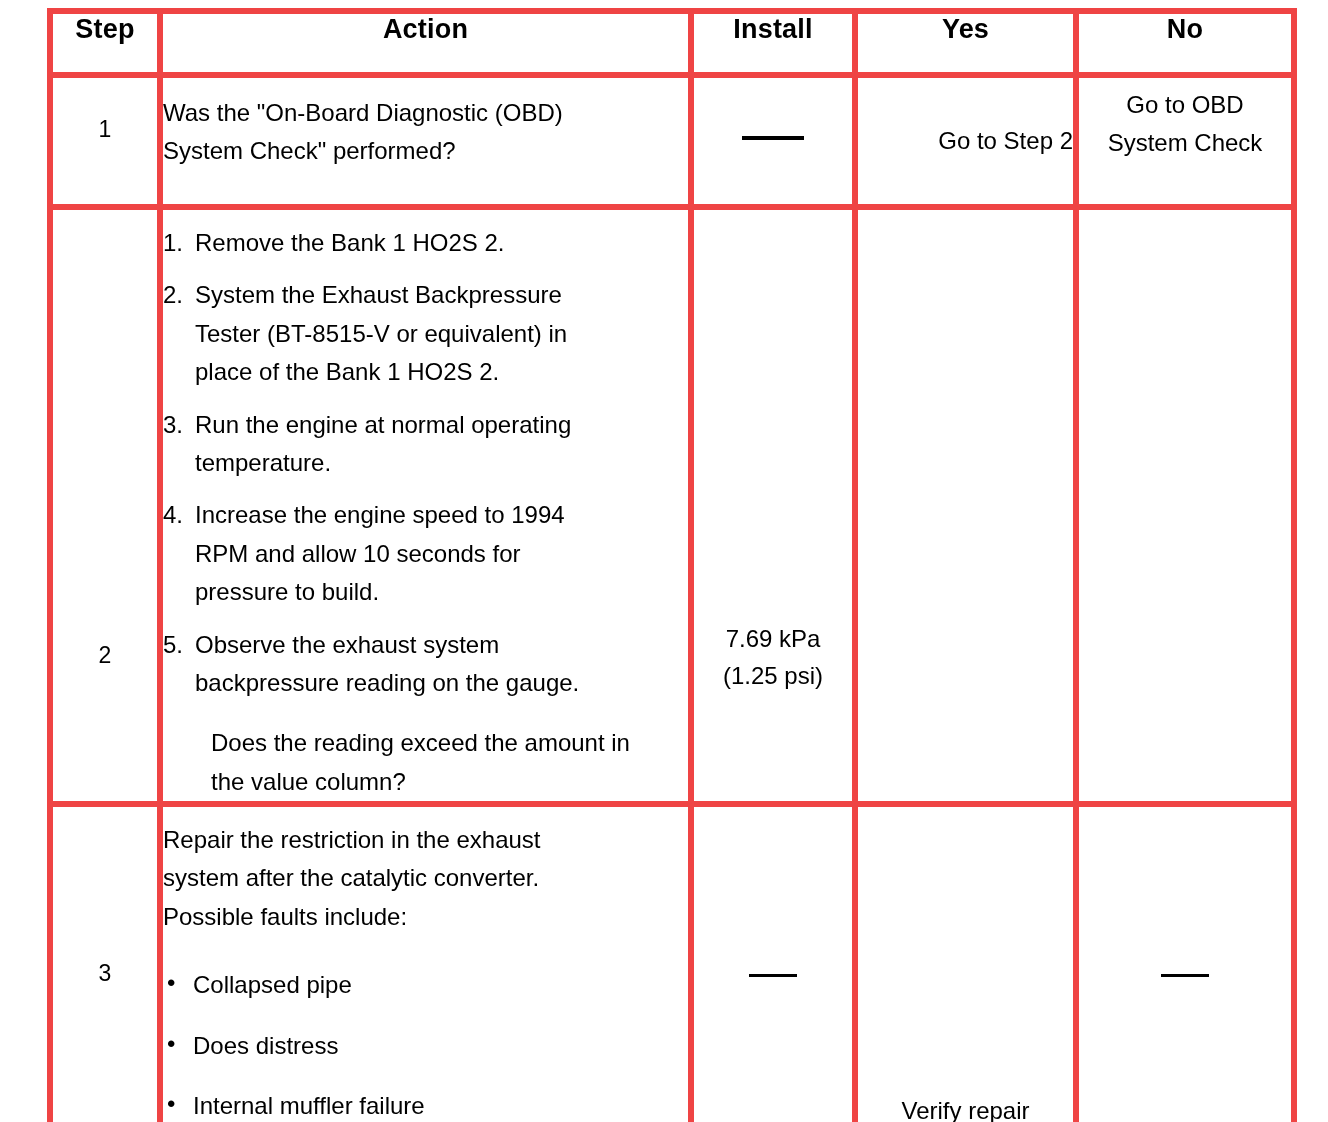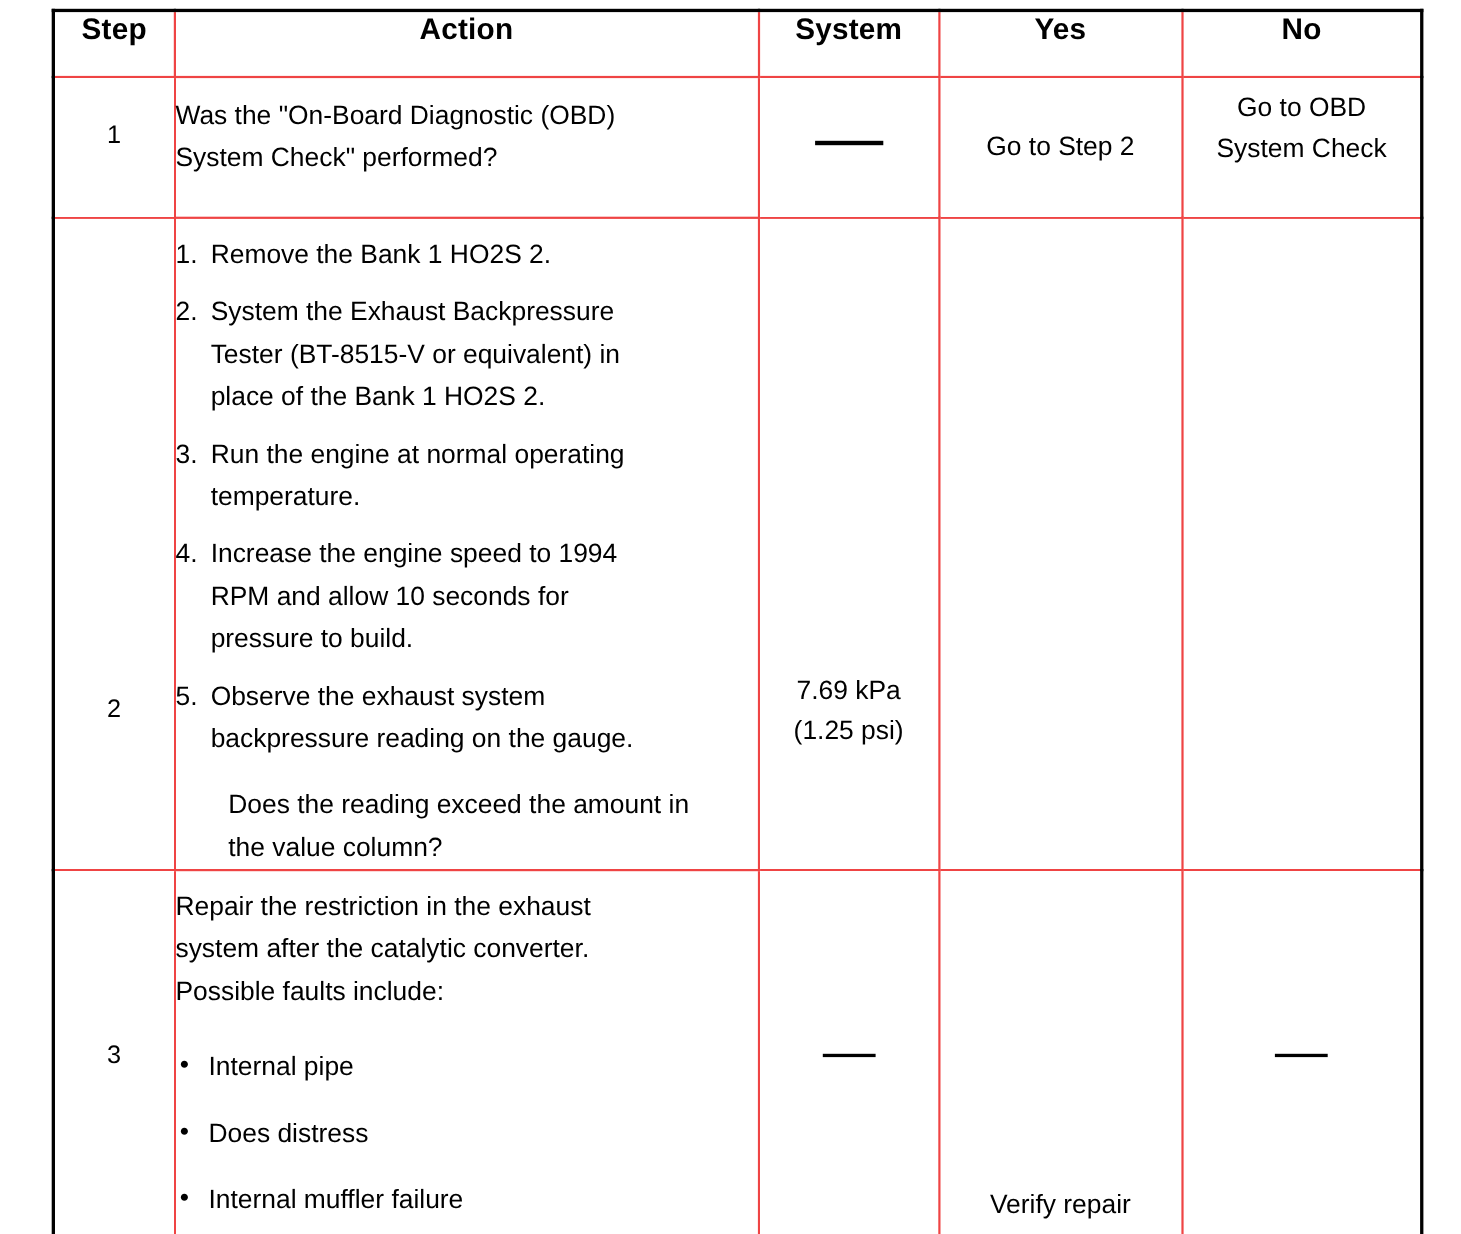--- a/index.html
+++ b/index.html
@@ -34,21 +34,21 @@
     background: #fff;
   }
 
   .diag-table col.c-step   { width: 110px; }
   .diag-table col.c-action { width: 531px; }
   .diag-table col.c-values { width: 164px; }
   .diag-table col.c-yes    { width: 221px; }
   .diag-table col.c-no     { width: 218px; }
 
   .diag-table td, .diag-table th {
-    border: 2px solid #ef4444;
+    border: 6px solid #ef4444;
     padding: 0;
     vertical-align: top;
     background: #fff;
   }
 
   
   .diag-table {
     border: 3px solid #000;
   }
 
@@ -98,21 +98,21 @@
   .r1-dash {
     position: absolute;
     top: 46px; left: 0; right: 0;
     text-align: center;
     font-size: 24px;
     line-height: 1;
   }
   .r1-yes {
     position: absolute;
     top: 44px; left: 0; right: 0;
-    text-align: center;
+    text-align: right;
   }
   .r1-no {
     position: absolute;
     top: 8px; left: 0; right: 0;
     text-align: center;
   }
   .r1-no div { line-height: 1.6; }
 
   
   .r2 td { height: 576px; }
@@ -214,21 +214,21 @@
       <col class="c-action">
       <col class="c-values">
       <col class="c-yes">
       <col class="c-no">
     </colgroup>
 
     <thead>
       <tr>
         <th>Step</th>
         <th>Action</th>
-        <th>System</th>
+        <th>Install</th>
         <th>Yes</th>
         <th>No</th>
       </tr>
     </thead>
 
     <tbody>
 
       <tr class="r1">
         <td class="cell-step">
           <span class="step-num">1</span>
@@ -326,21 +326,21 @@
         </td>
 
         <td class="cell-action">
           <div>Repair the restriction in the exhaust</div>
           <div>system after the catalytic converter.</div>
           <div>Possible faults include:</div>
 
           <ul class="blist">
             <li>
               <span class="bullet">•</span>
-              <span>Internal pipe</span>
+              <span>Collapsed pipe</span>
             </li>
             <li>
               <span class="bullet">•</span>
               <span>Does distress</span>
             </li>
             <li>
               <span class="bullet">•</span>
               <span>Internal muffler failure</span>
             </li>
           </ul>

